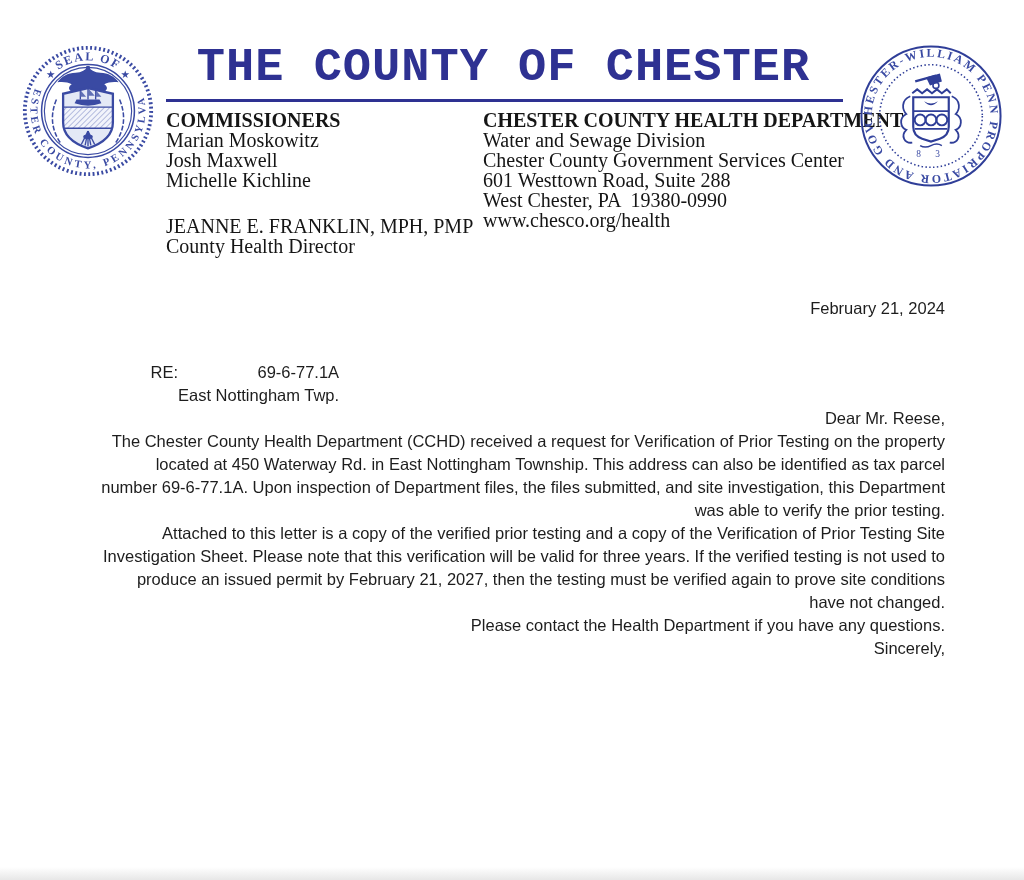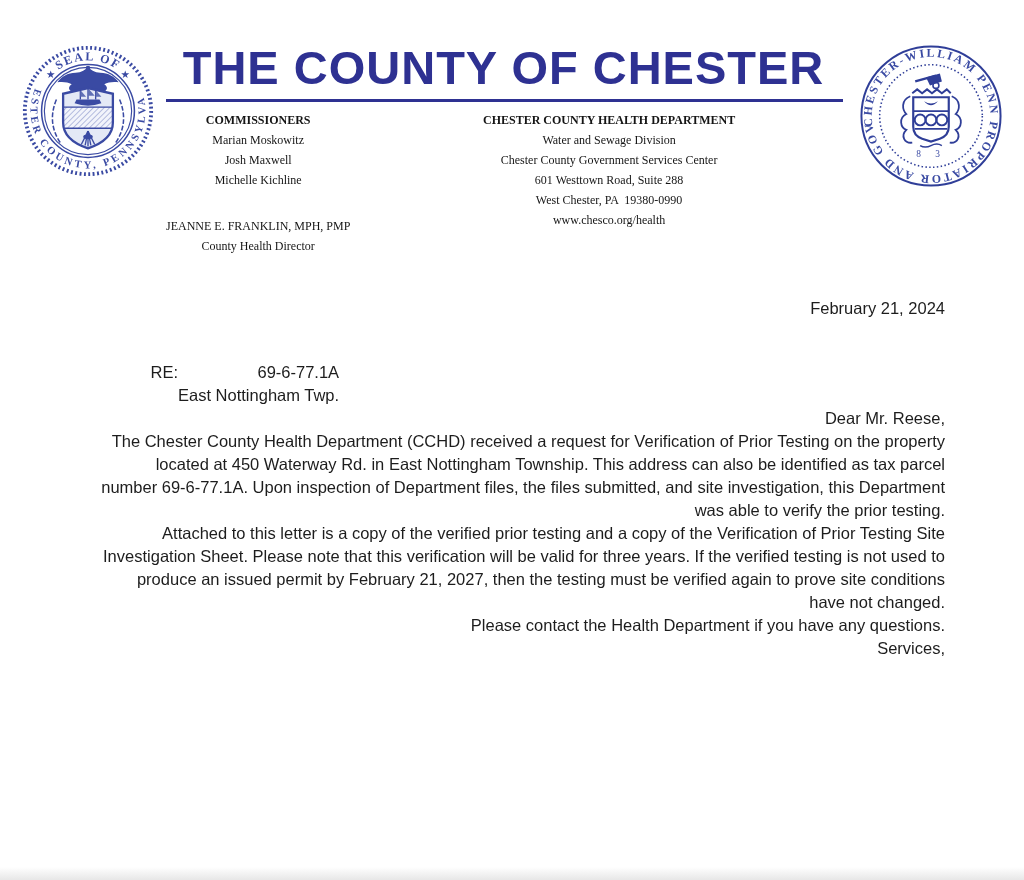--- a/index.html
+++ b/index.html
@@ -3,25 +3,25 @@
 <meta charset="utf-8">
 <style>
   html,body{margin:0;padding:0;background:#ffffff;}
   .page{position:relative;width:1024px;height:880px;background:#ffffff;overflow:hidden;
         font-family:"Liberation Sans",sans-serif;color:#1d1d1d;}
   .page::after{content:"";position:absolute;left:0;right:0;bottom:0;height:13px;
         background:linear-gradient(#ffffff,#e7e7e7);pointer-events:none;}
 
   
   .title{position:absolute;left:164px;top:42px;width:679px;margin:0;text-align:center;
-         font-family:Liberation Sans, sans-serif;font-weight:bold;font-size:47px;line-height:52px;
+         font-family:Liberation Mono, monospace;font-weight:bold;font-size:47px;line-height:52px;
          letter-spacing:1px;color:#2e3192;white-space:nowrap;}
   .rule{position:absolute;left:166px;top:99px;width:677px;height:3px;background:#2e3192;}
-  .col{position:absolute;top:110px;font-family:"Liberation Serif",serif;font-size:12px;
-       line-height:20px;color:#151515;text-align:center;}
+  .col{position:absolute;top:110px;font-family:"Liberation Serif",serif;font-size:20px;
+       line-height:20px;color:#151515;}
   .col-left{left:166px;}
   .col-right{left:483px;}
   .hdr-line{white-space:pre;}
   .bold{font-weight:bold;}
   .gap26{margin-top:26px;}
   .seal-left{position:absolute;left:21px;top:44px;}
   .seal-right{position:absolute;left:857px;top:42px;}
   .seal text{font-family:"Liberation Serif",serif;fill:#3a4aa3;}
 
   
@@ -160,16 +160,16 @@
       <div>
         <p>69-6-77.1A</p>
         <p>East Nottingham Twp.</p>
       </div>
     </div>
 
     <p class="salutation">Dear Mr. Reese,</p>
     <p class="para-1">The Chester County Health Department (CCHD) received a request for Verification of Prior Testing on the property located at 450 Waterway Rd. in East Nottingham Township. This address can also be identified as tax parcel number 69-6-77.1A. Upon inspection of Department files, the files submitted, and site investigation, this Department was able to verify the prior testing.</p>
     <p class="para-2">Attached to this letter is a copy of the verified prior testing and a copy of the Verification of Prior Testing Site Investigation Sheet. Please note that this verification will be valid for three years. If the verified testing is not used to produce an issued permit by February 21, 2027, then the testing must be verified again to prove site conditions have not changed.</p>
     <p class="contact-line">Please contact the Health Department if you have any questions.</p>
-    <p class="closing">Services,</p>
+    <p class="closing">Sincerely,</p>
   </main>
 
 </div>
 
 </body></html>

